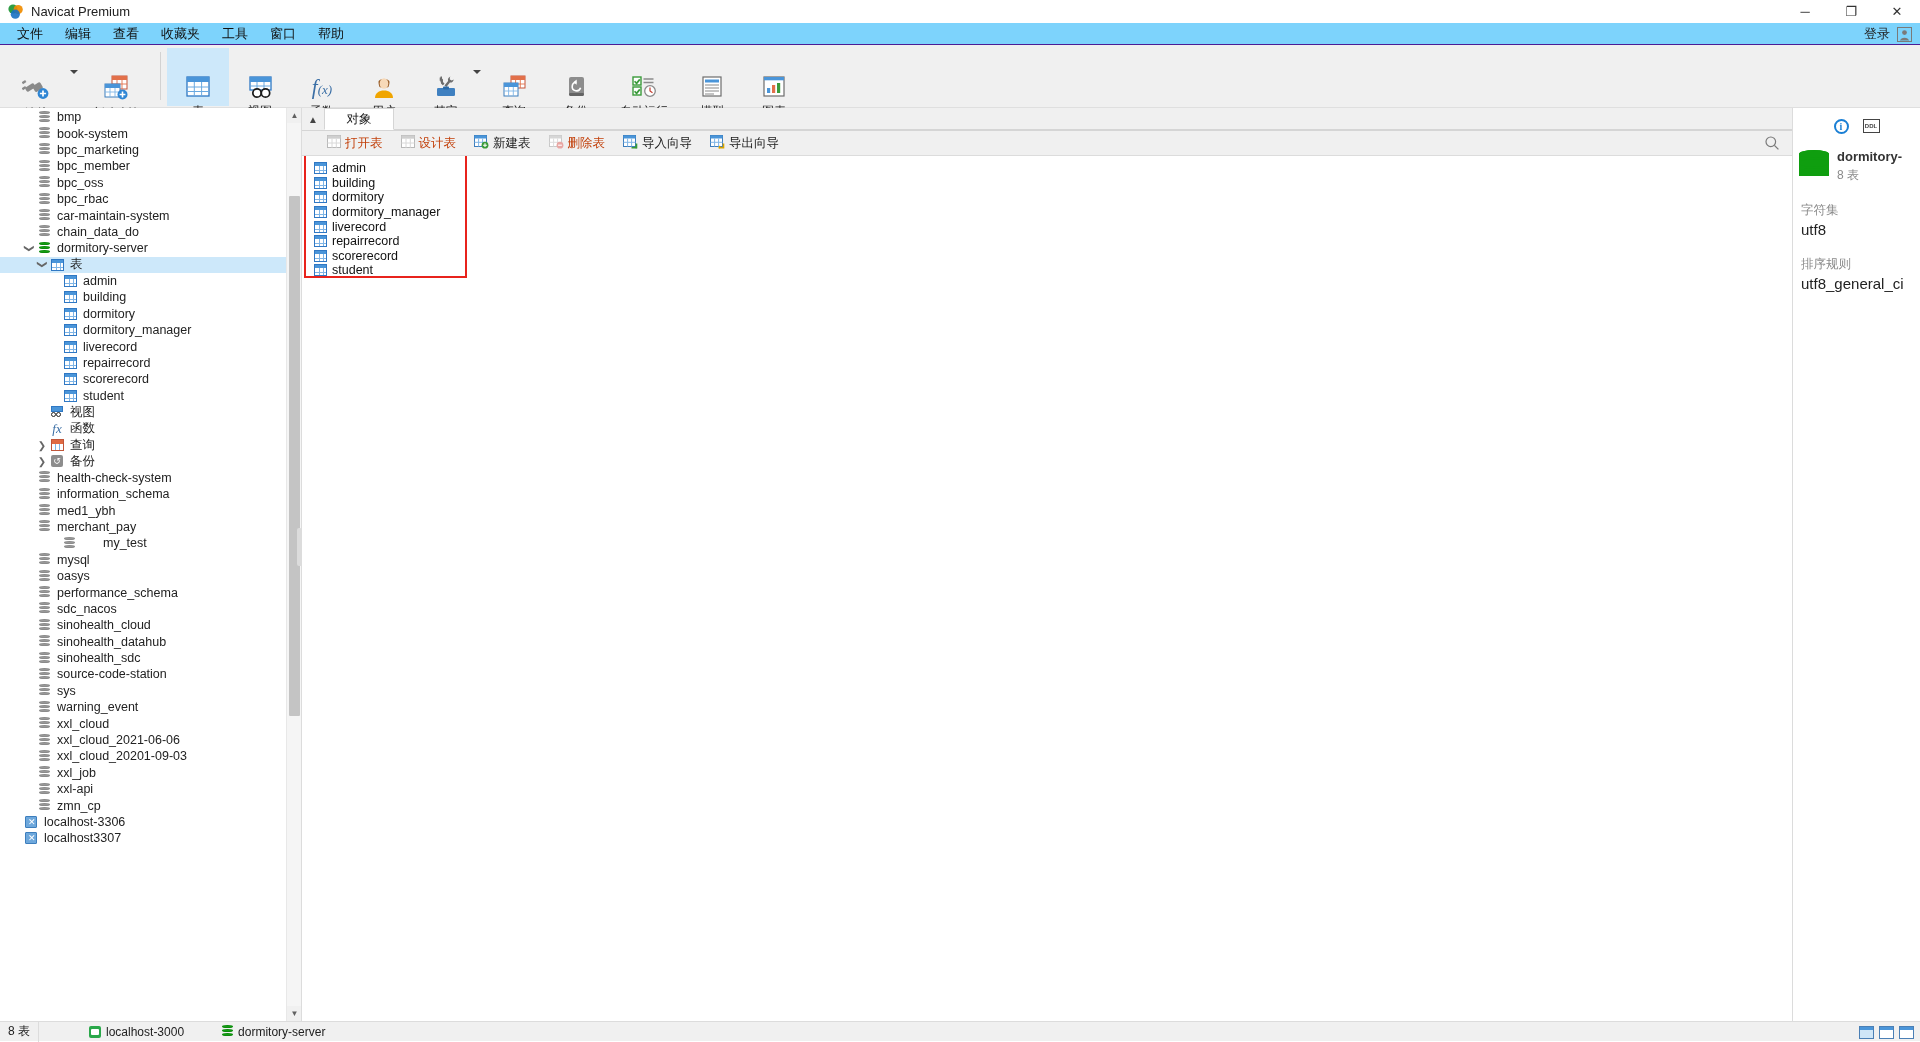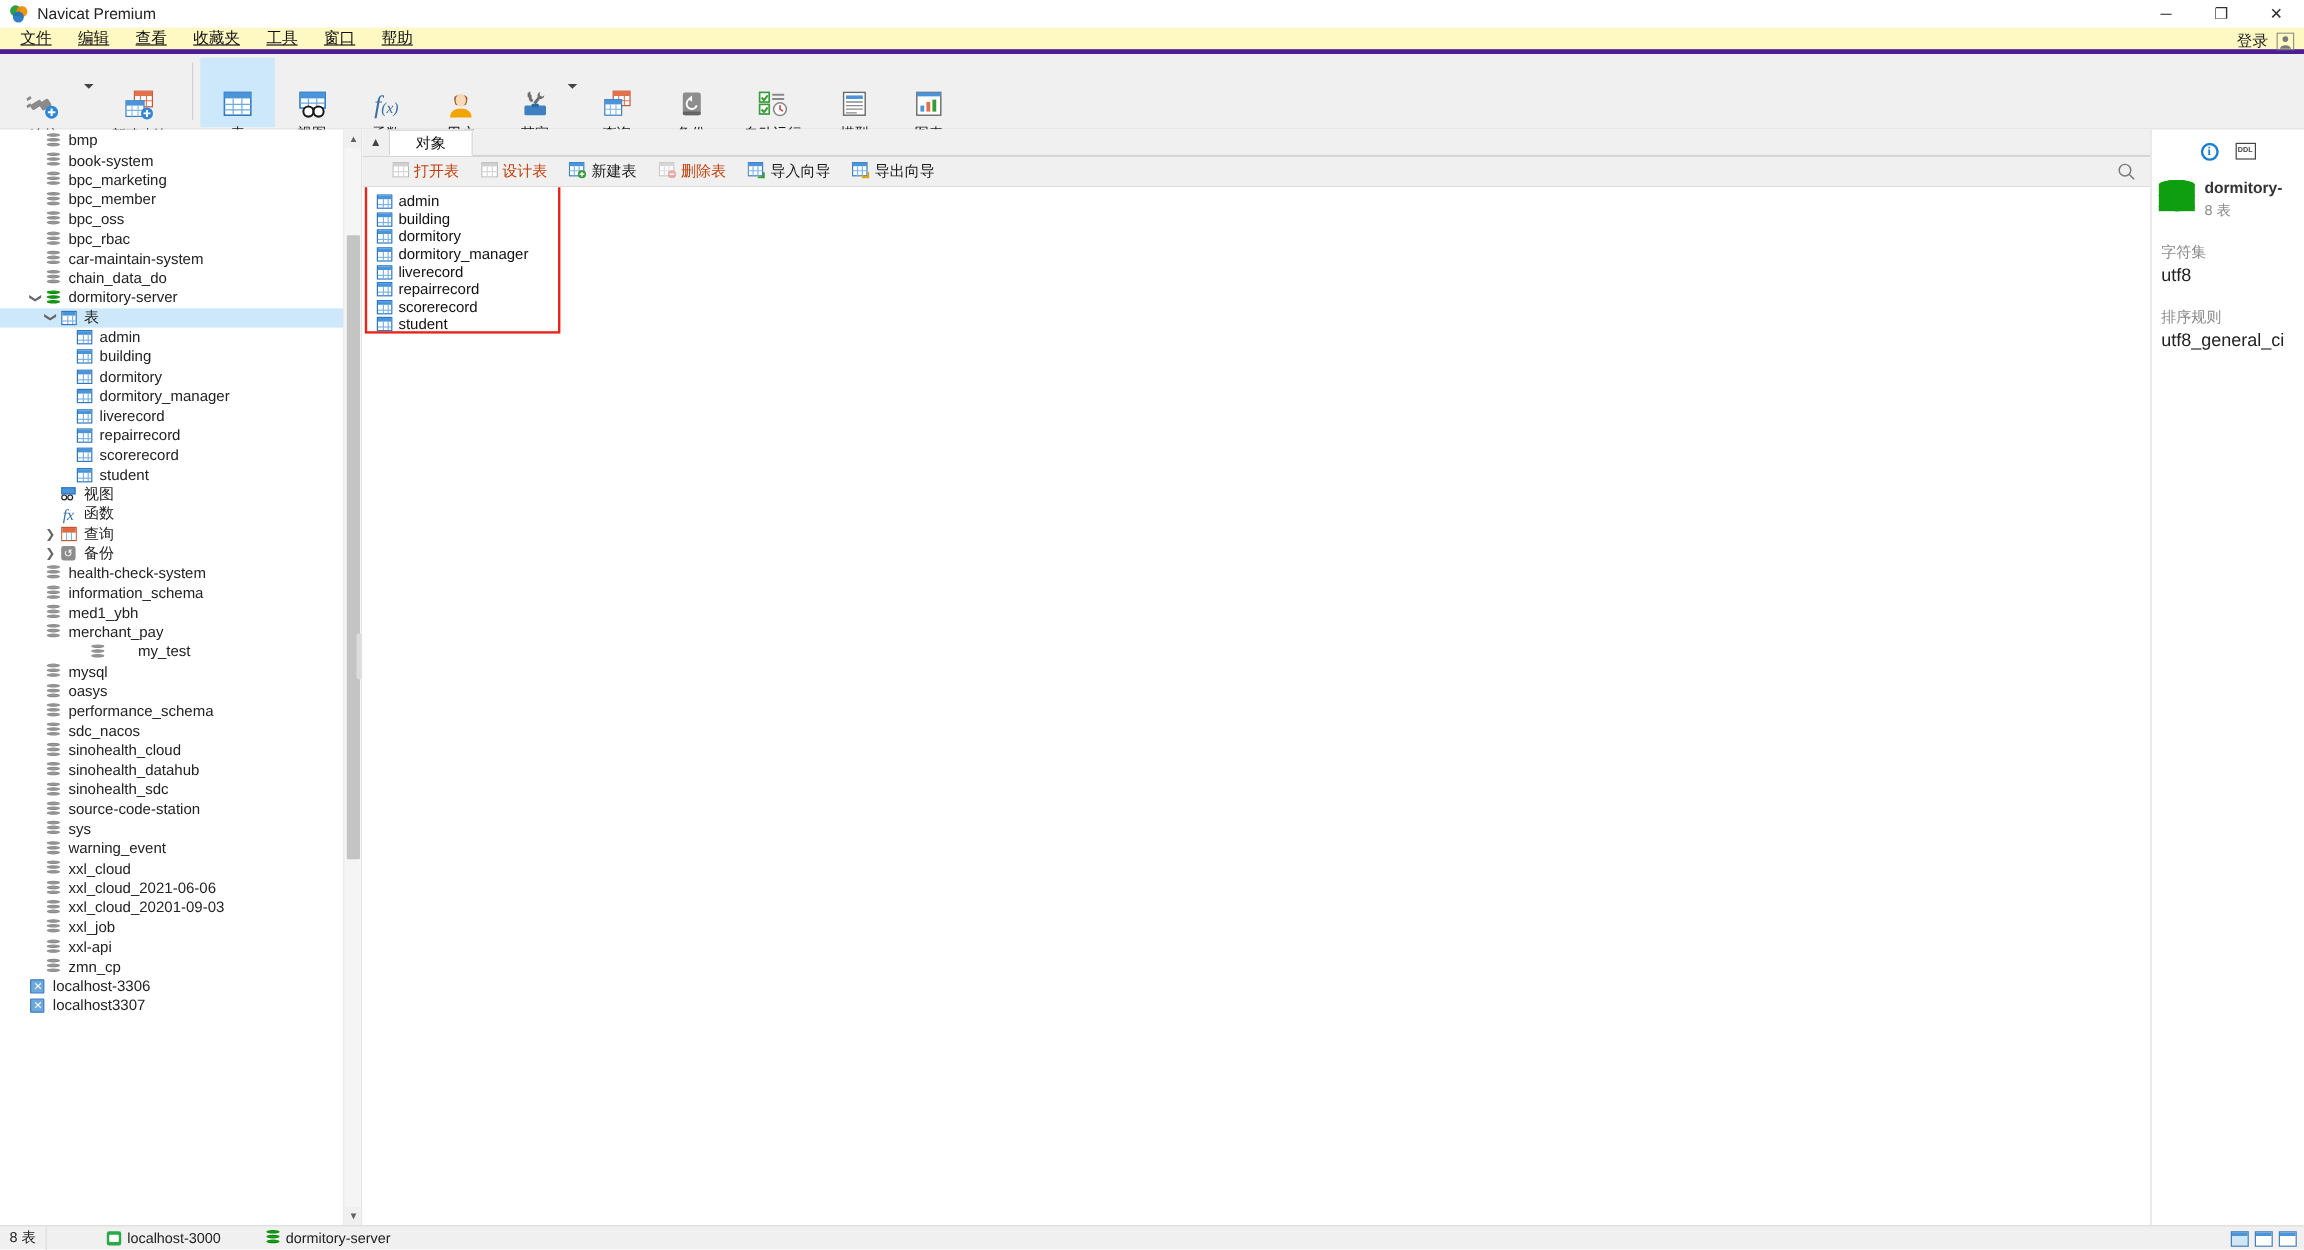--- a/index.html
+++ b/index.html
@@ -14,22 +14,22 @@
     height:23px; background:#fff; display:flex; align-items:center;
     border-bottom:0px solid #ddd; position:relative;
   }
   .tb-logo{ width:18px;height:18px;margin-left:7px;margin-right:6px;position:relative; }
   .tb-title{ font-size:13px; color:#222; }
   .tb-buttons{ position:absolute; right:0; top:0; height:23px; display:flex; }
   .tb-btn{ width:46px;height:23px;display:flex;align-items:center;justify-content:center;
            font-size:13px;color:#333;cursor:default;}
   
   .menubar{
-    height:22px; background:#fef9c3; display:flex; align-items:center; position:relative;
-    padding-left:6px; border-bottom:4px solid #4c1d95;text-decoration:underline;
+    height:22px; background:#7dd3fc; display:flex; align-items:center; position:relative;
+    padding-left:6px; border-bottom:1px solid #4c1d95;
   }
   .menu-item{ padding:2px 11px; font-size:13px; color:#111; cursor:default; }
   .login-area{ position:absolute; right:8px; top:0; height:22px; display:flex; align-items:center; gap:7px;}
   .login-text{ font-size:13px; color:#222; }
   .login-avatar{ width:15px;height:15px; position:relative; }
   
   .ribbon{
     height:63px; background:#f0f0f0; display:flex; align-items:flex-start;
     border-bottom:1px solid #dfdfdf; position:relative; padding-top:3px;
   }
@@ -613,21 +613,21 @@
           <span class="arrow empty">❯</span>
           <span class="nico">
             <span class="db-ico">
               <i style="top:0"></i>
               <i style="top:4px"></i>
               <i style="top:8px"></i>
             </span>
           </span>
           <span>merchant_pay</span>
         </div>
-        <div class="node" style="padding-left: 38px; gap: 21px;">
+        <div class="node" style="padding-left: 26px; gap: 21px;">
           <span class="arrow empty">❯</span>
           <span class="nico">
             <span class="db-ico">
               <i style="top:0"></i>
               <i style="top:4px"></i>
               <i style="top:8px"></i>
             </span>
           </span>
           <span>my_test</span>
         </div>

